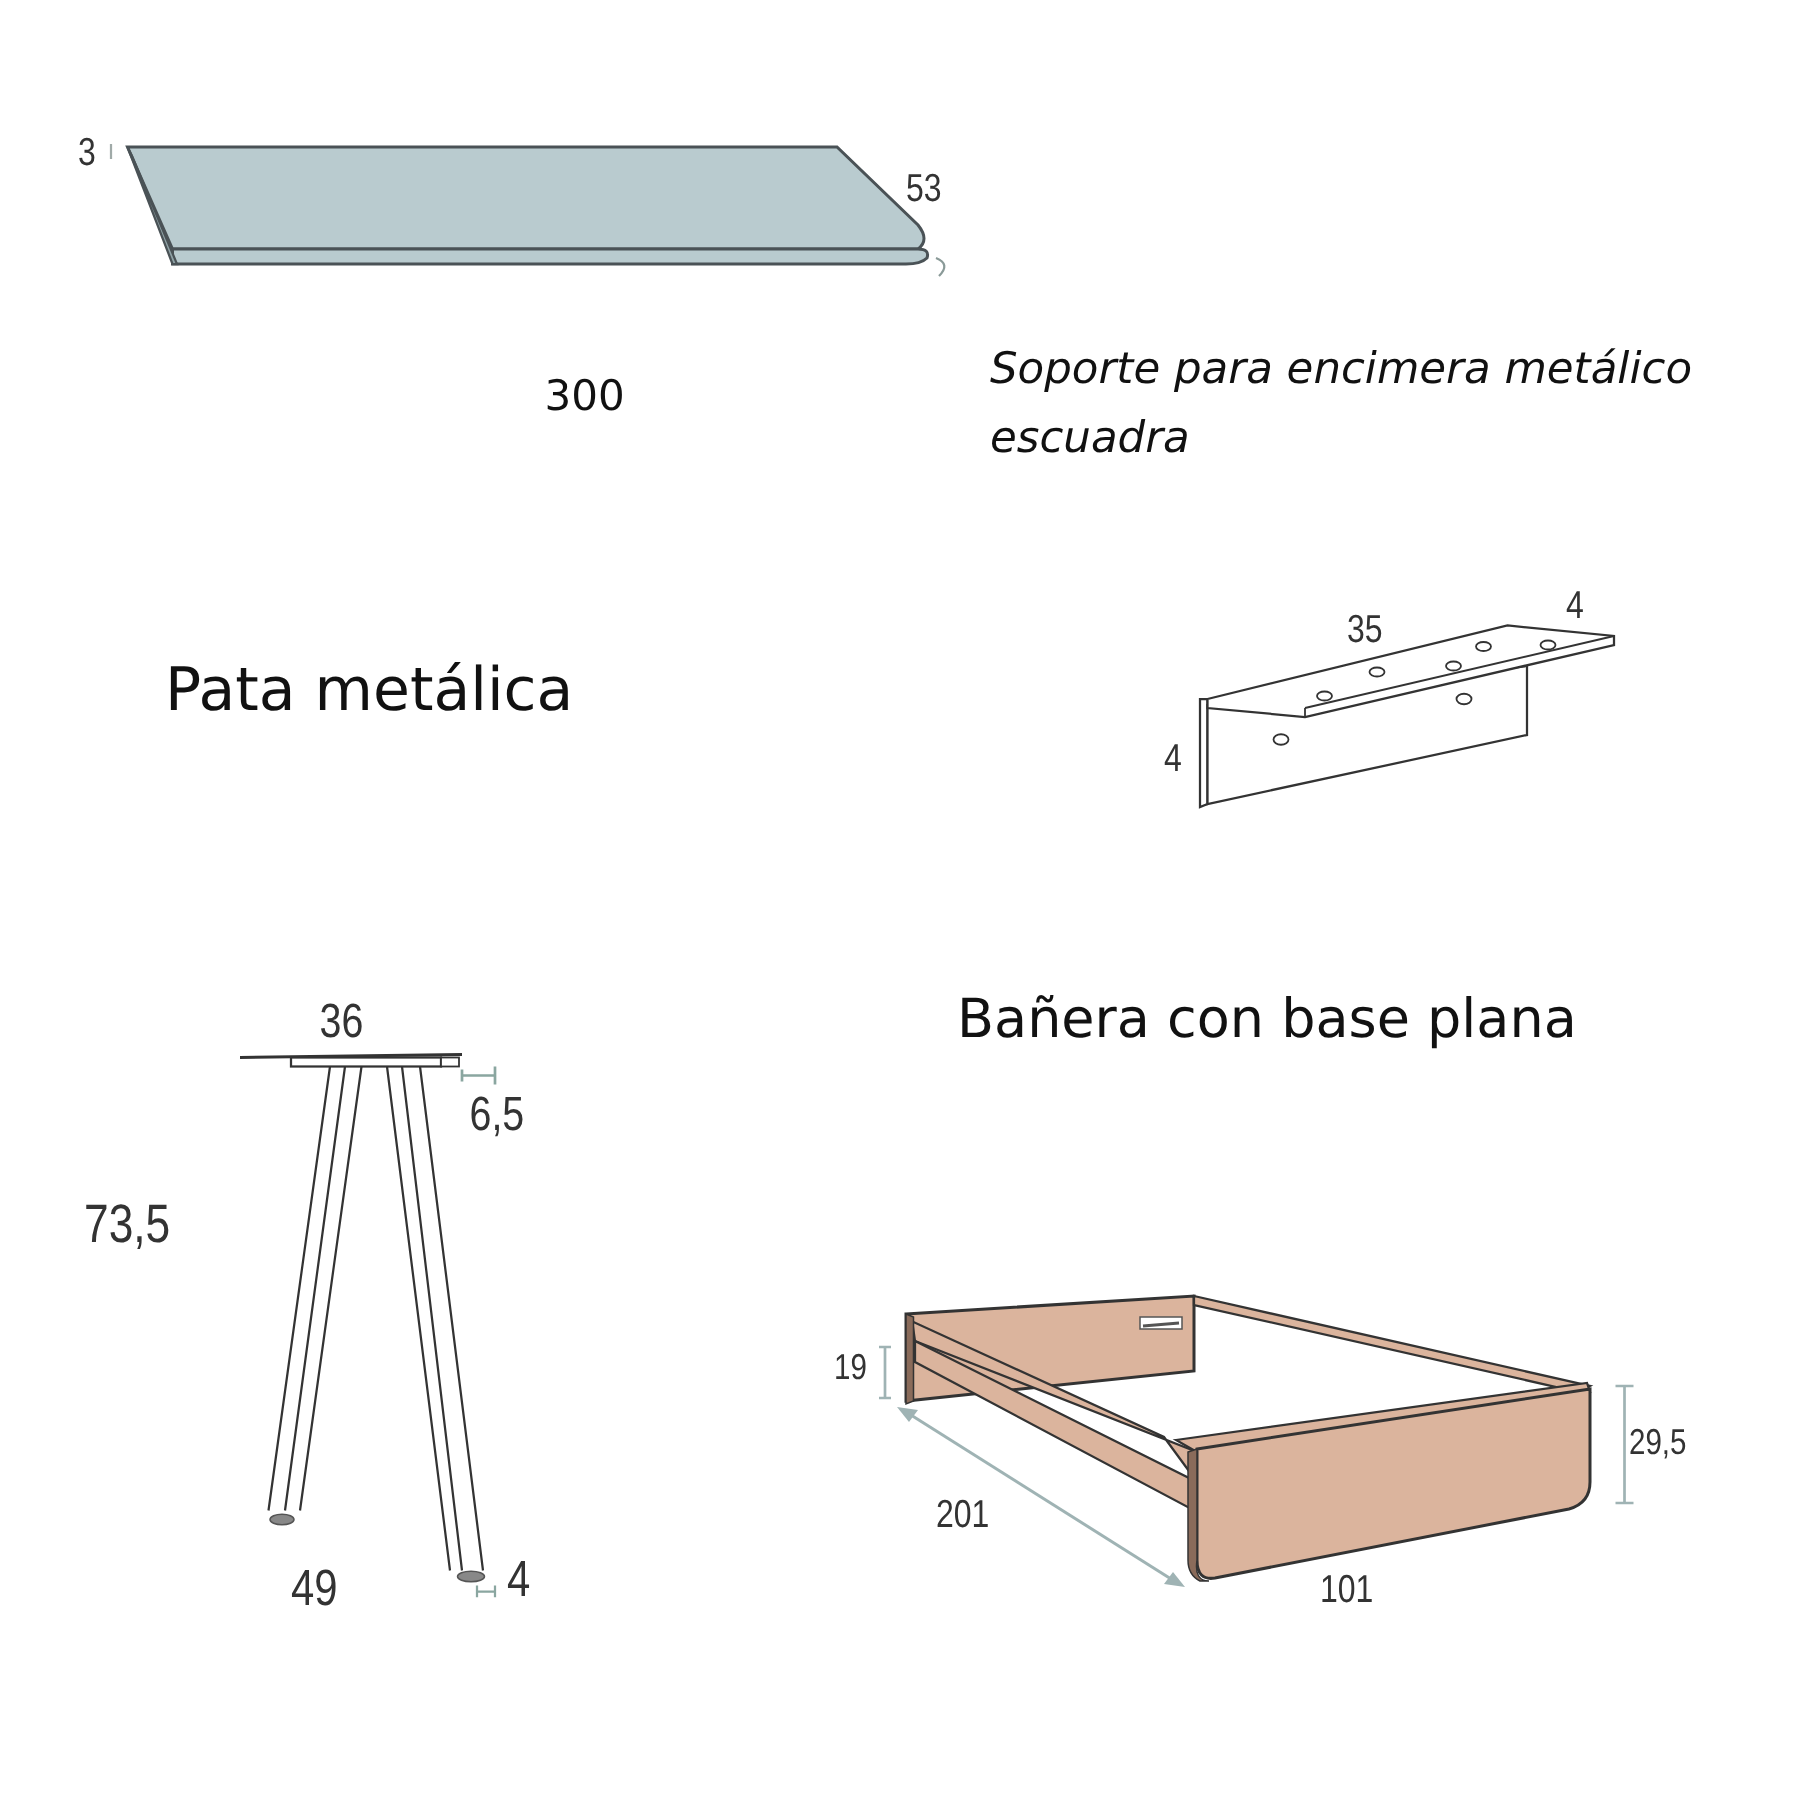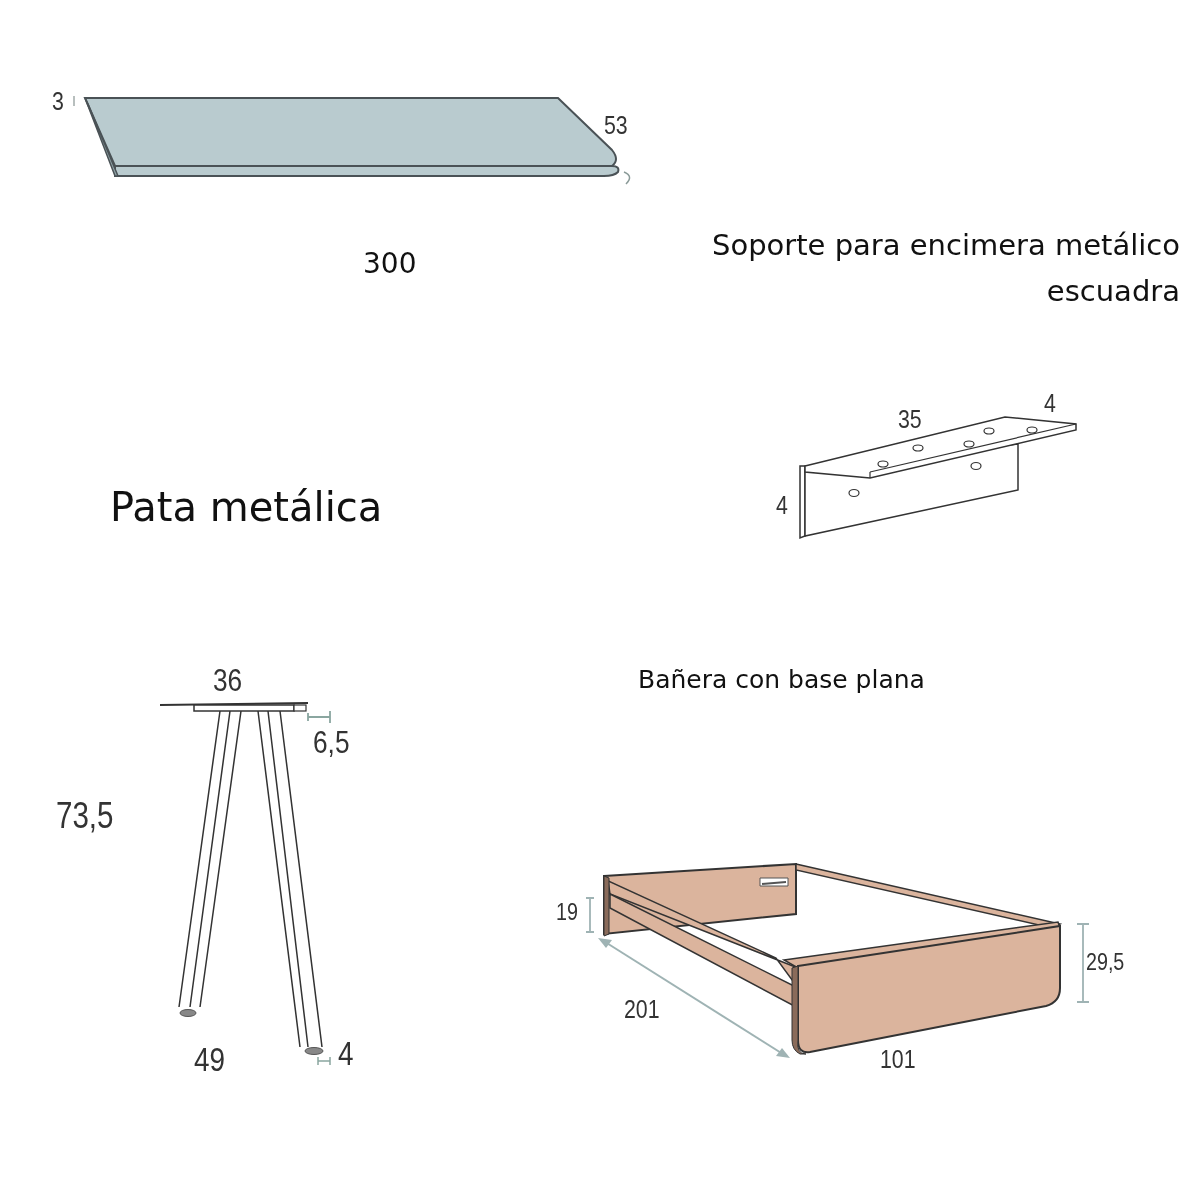--- a/index.html
+++ b/index.html
@@ -22,36 +22,36 @@
     .heading {
       position: absolute;
       color: #111111;
       font-family: "DejaVu Sans", sans-serif;
       white-space: nowrap;
     }
     .heading-support {
       left: 660px;
       top: 222px;
       width: 520px;
-      text-align: right;
+      text-align: left;
       font-size: 29px;
       line-height: 46px;
       white-space: normal;
+      font-style: italic;
     }
     .heading-leg {
       left: 110px;
       top: 435px;
       font-size: 40px;
       line-height: 50px;
-      margin-top: 47px;
     }
     .heading-tub {
       left: 638px;
       top: 657px;
-      font-size: 25px;
+      font-size: 36px;
       line-height: 46px;
     }
     .heading-width {
       left: 363px;
       top: 246px;
       font-size: 28px;
       line-height: 36px;
     }
     .dim {
       position: absolute;

